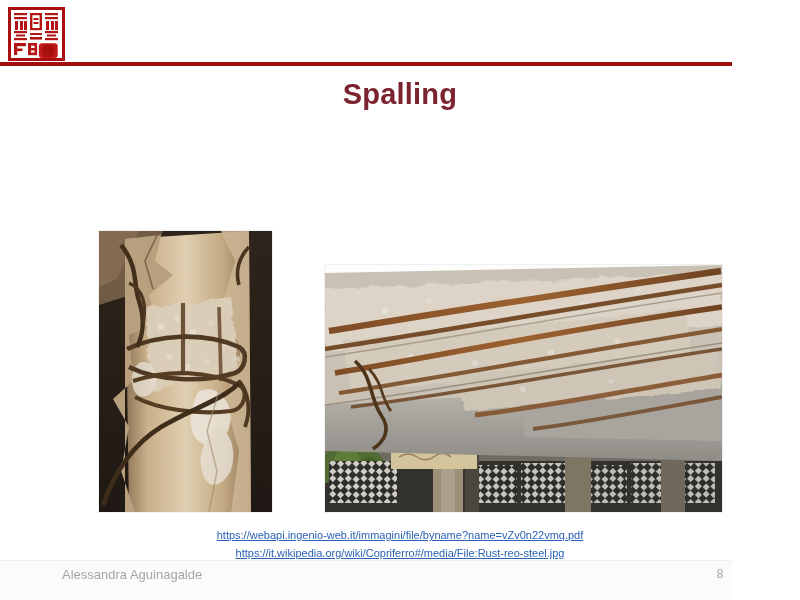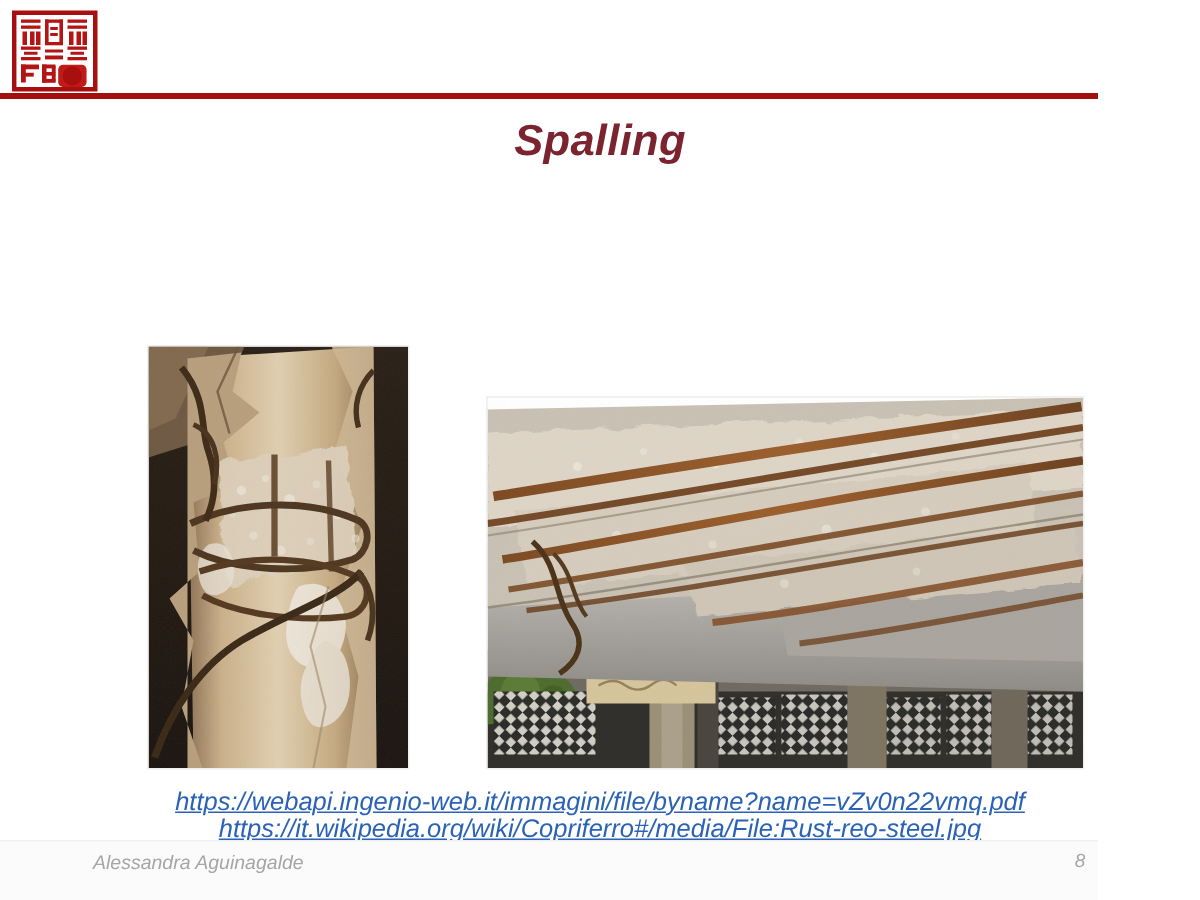--- a/index.html
+++ b/index.html
@@ -10,21 +10,20 @@
   }
   body {
     font-family: "Liberation Sans", sans-serif;
   }
   .slide {
     position: relative;
     width: 732px;
     height: 600px;
     background: #ffffff;
     overflow: hidden;
-    font-style: italic;
   }
 
   
   .logo {
     position: absolute;
     left: 8px;
     top: 7px;
     width: 57px;
     height: 54px;
     border: 3px solid #a81010;
@@ -94,21 +93,21 @@
   .sources {
     position: absolute;
     left: 0;
     top: 526px;
     width: 800px;
     text-align: center;
     line-height: 18px;
   }
   .source-link {
     display: block;
-    font-size: 17px;
+    font-size: 11px;
     color: #2a62b6;
     text-decoration: underline;
     cursor: pointer;
   }
 
   
   .footer-bar {
     position: absolute;
     left: 0;
     top: 560px;

